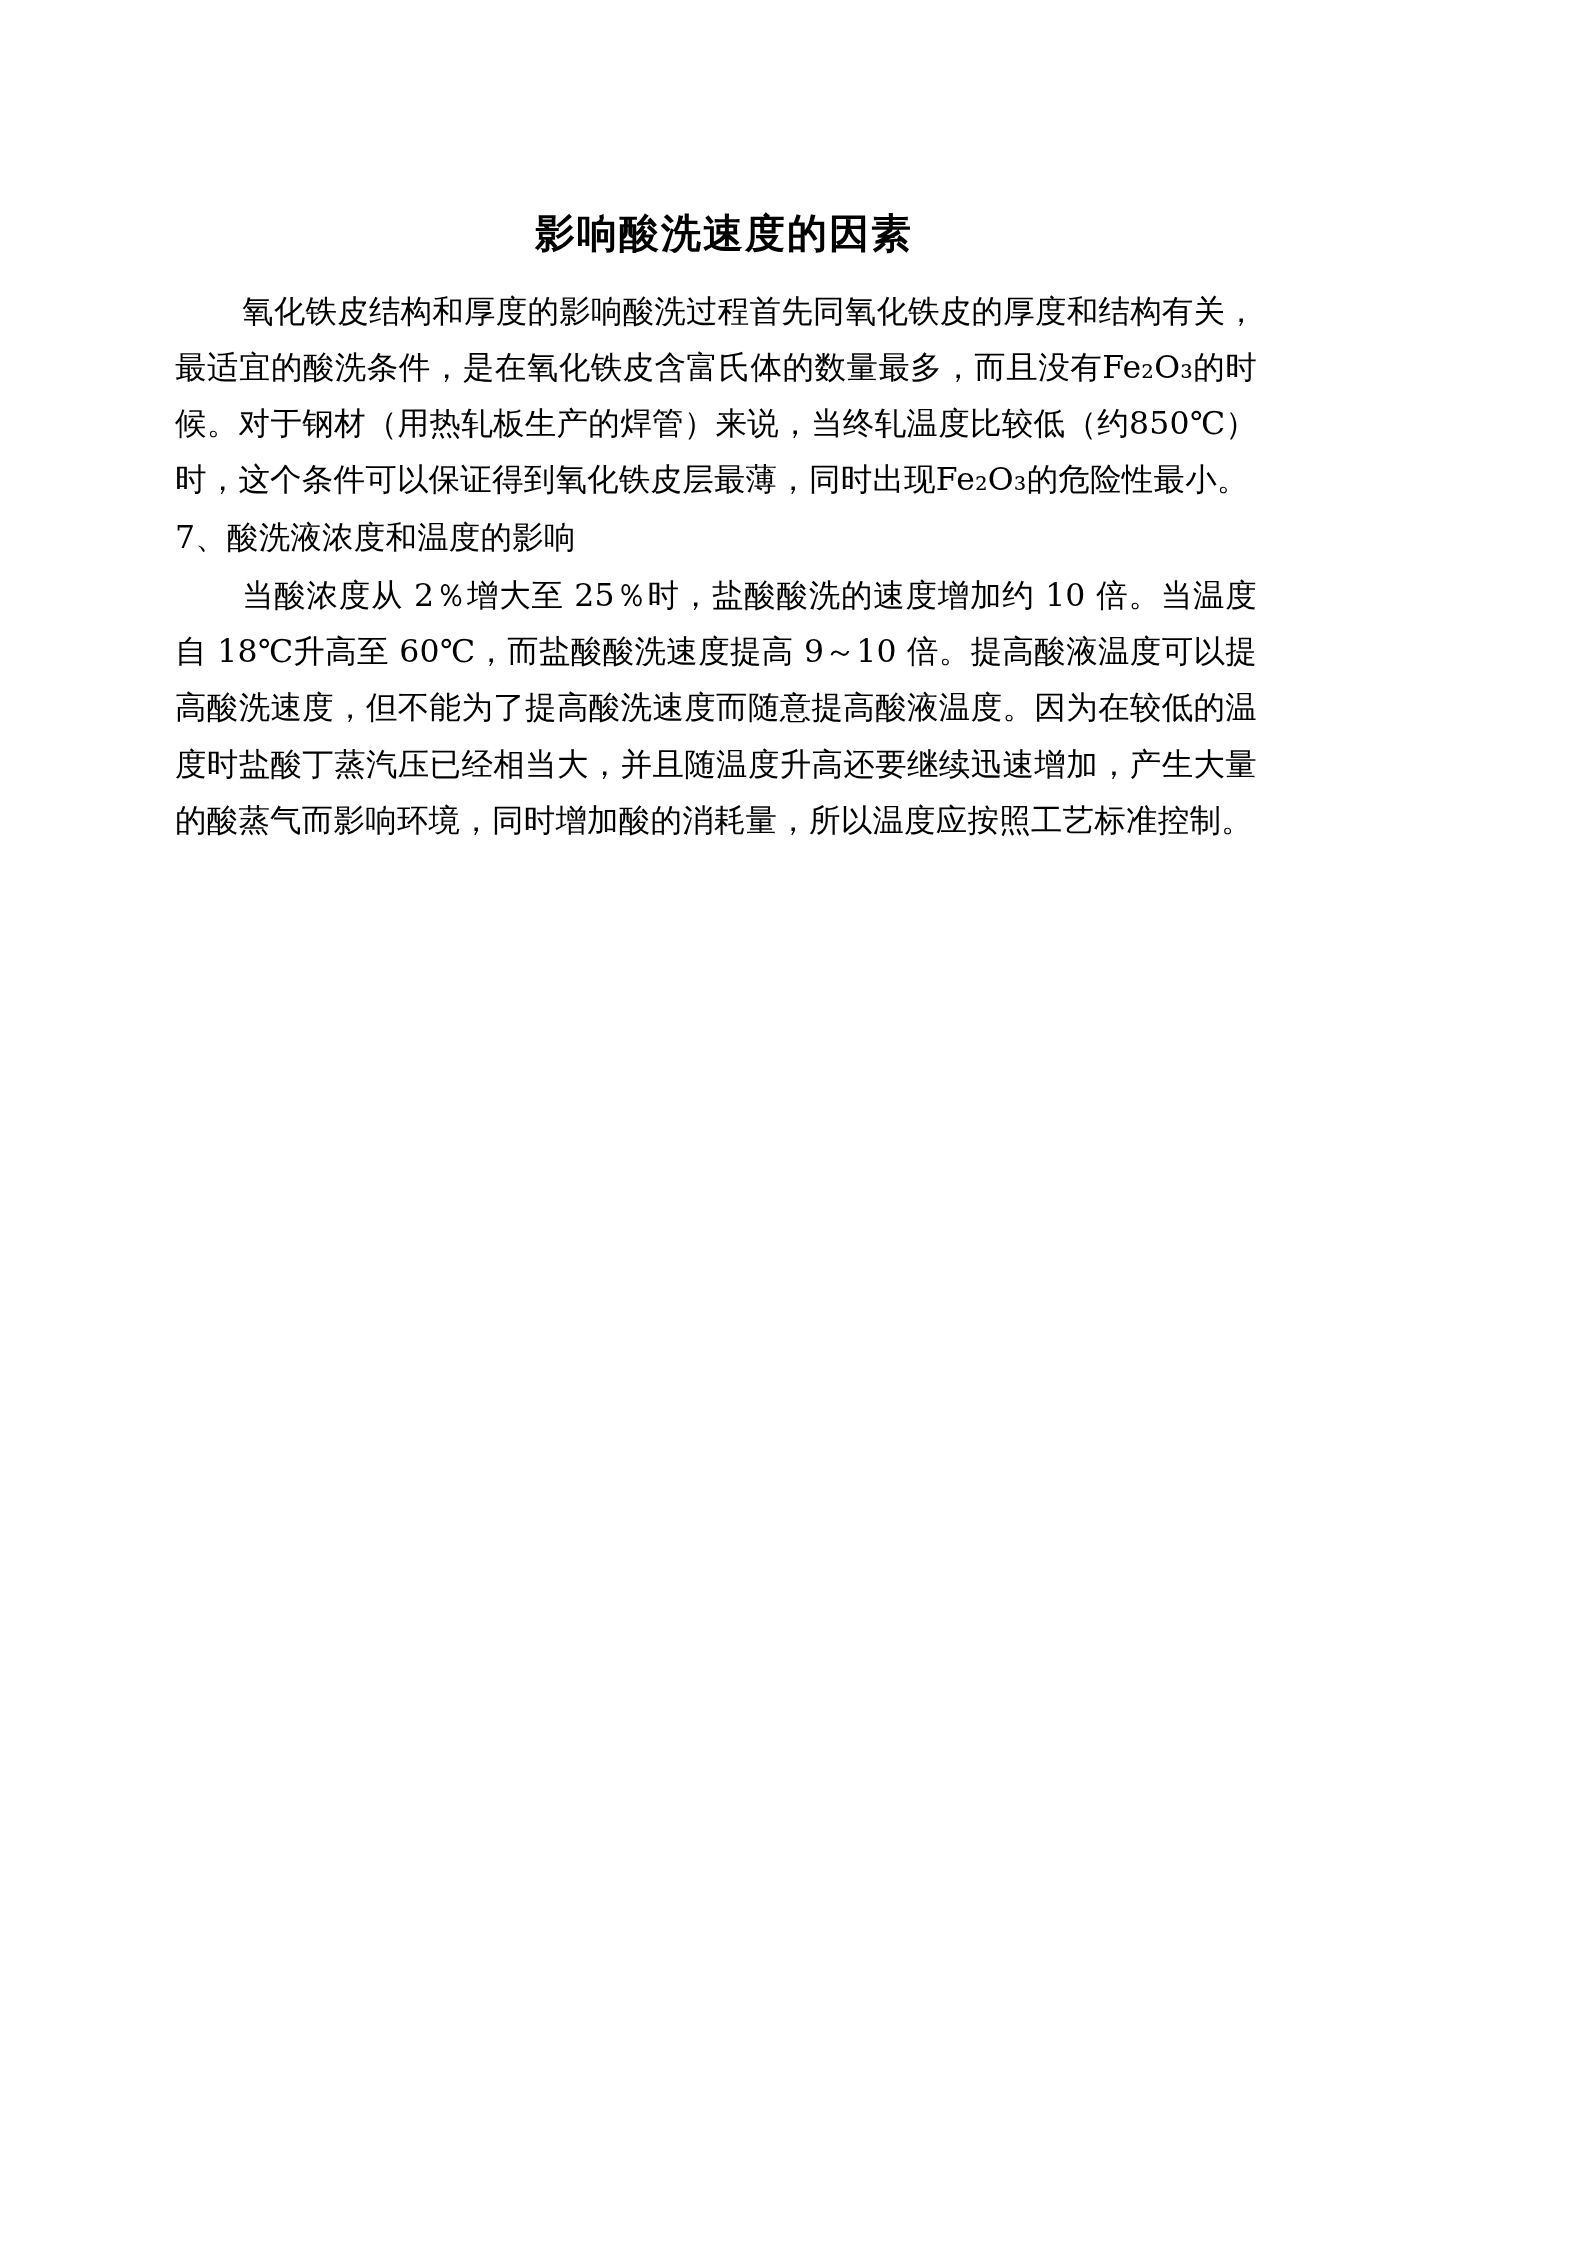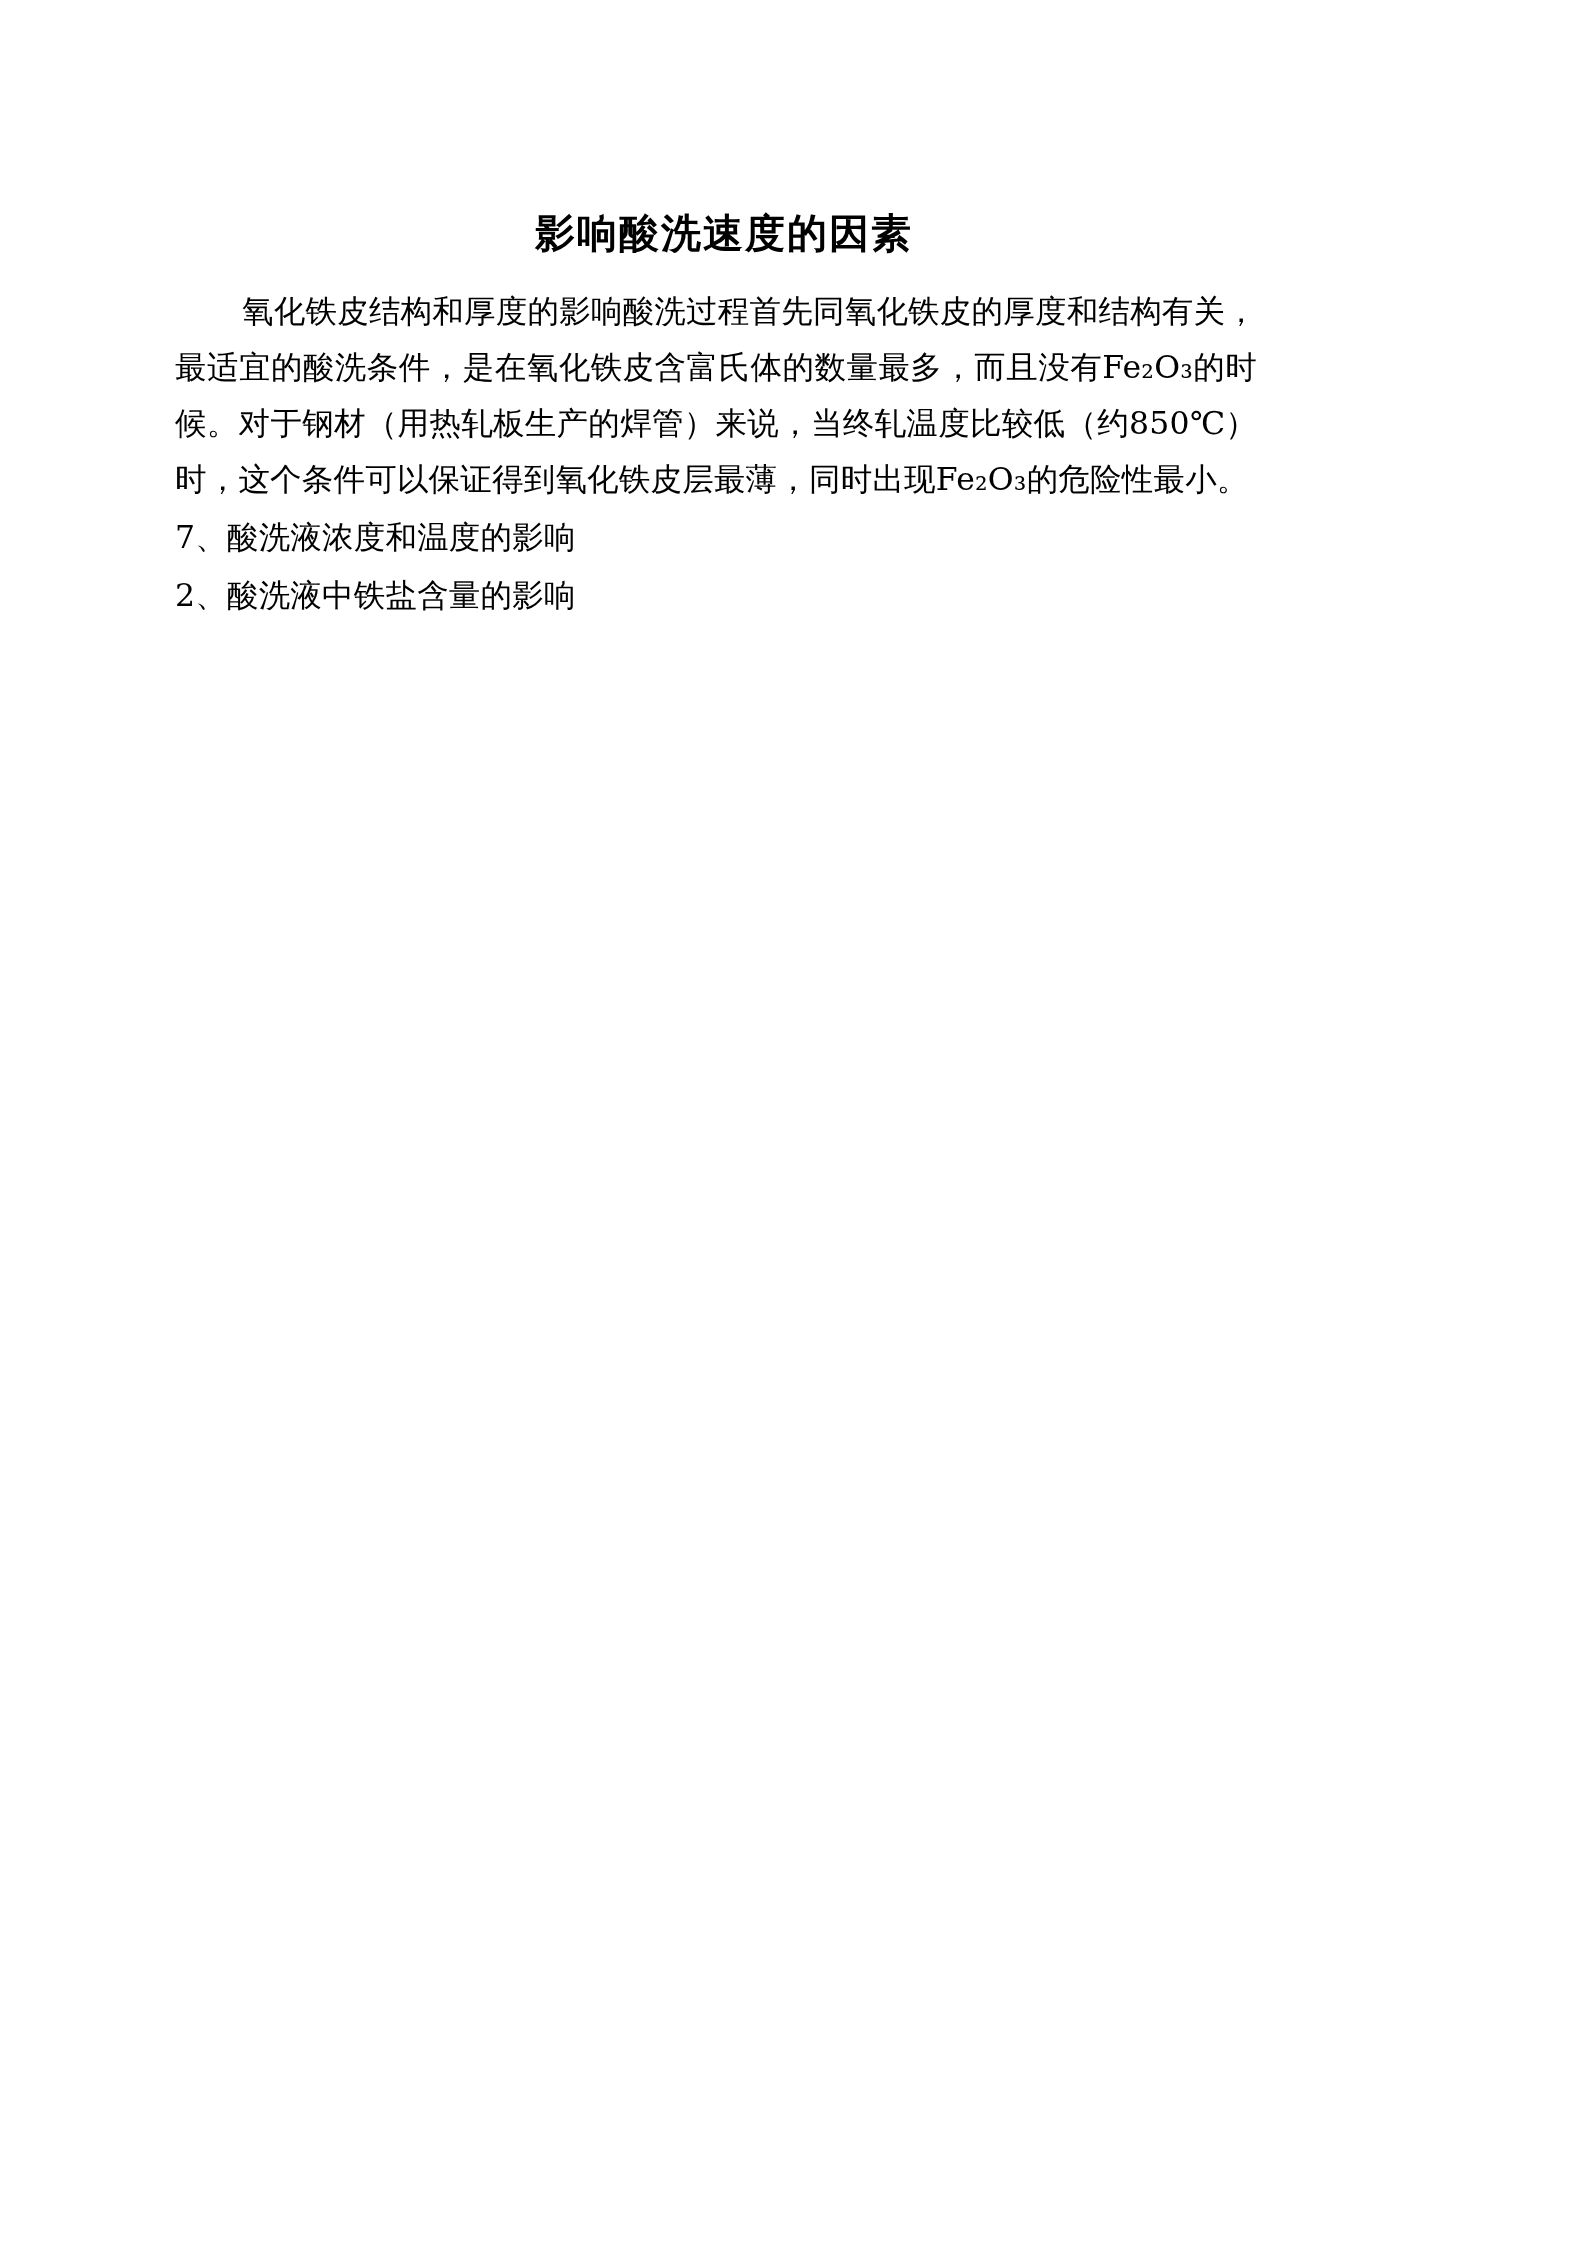--- a/index.html
+++ b/index.html
@@ -44,17 +44,17 @@
 <body>
 
 <div class="page">
 
   <h1 class="doc-title">影响酸洗速度的因素</h1>
 
   <p class="body-text indent">氧化铁皮结构和厚度的影响酸洗过程首先同氧化铁皮的厚度和结构有关，最适宜的酸洗条件，是在氧化铁皮含富氏体的数量最多，而且没有Fe₂O₃的时候。对于钢材（用热轧板生产的焊管）来说，当终轧温度比较低（约850℃）时，这个条件可以保证得到氧化铁皮层最薄，同时出现Fe₂O₃的危险性最小。</p>
 
   <p class="body-text">7、酸洗液浓度和温度的影响</p>
 
+  <p class="body-text indent">当酸浓度从 2％增大至 25％时，盐酸酸洗的速度增加约 10 倍。当温度自 18℃升高至 60℃，而盐酸酸洗速度提高 9～10 倍。提高酸液温度可以提高酸洗速度，但不能为了提高酸洗速度而随意提高酸液温度。因为在较低的温度时盐酸丁蒸汽压已经相当大，并且随温度升高还要继续迅速增加，产生大量的酸蒸气而影响环境，同时增加酸的消耗量，所以温度应按照工艺标准控制。</p>
 
-  <p class="body-text">2、酸洗液中铁盐含量的影响</p>
 
 
 </div>
 
 </body></html>

